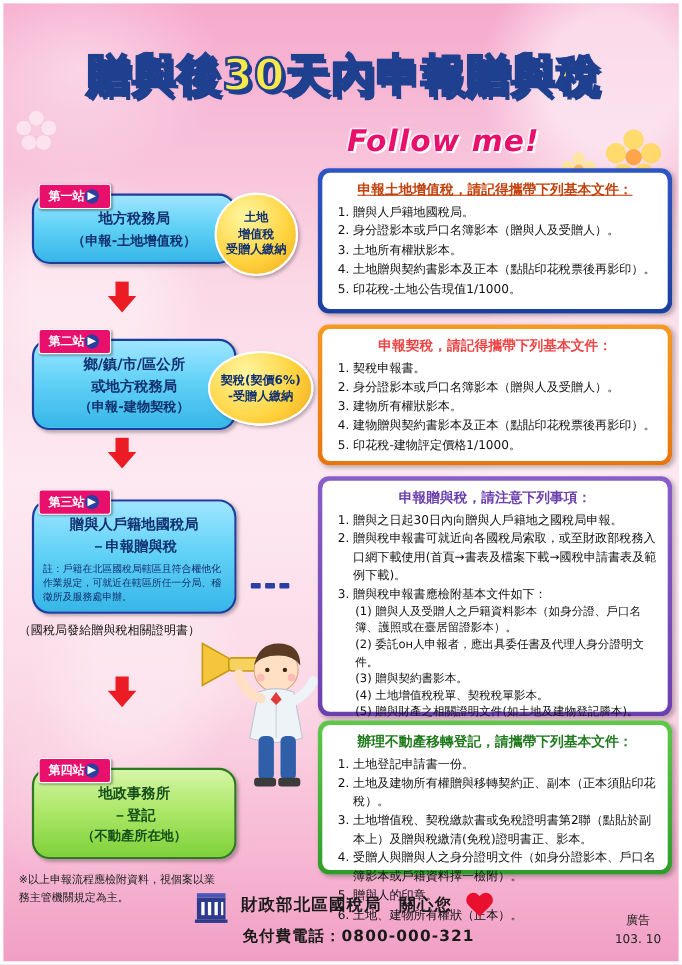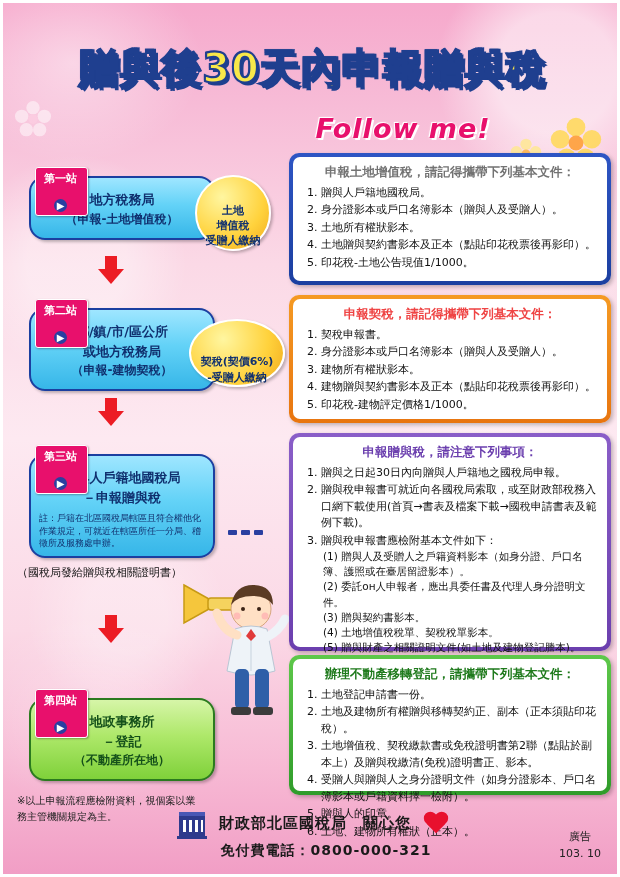--- a/index.html
+++ b/index.html
@@ -46,21 +46,21 @@
     letter-spacing:1px;
   }
 
   
   .station{position:absolute;width:186px;}
   .st-badge{
     position:absolute;left:6px;top:0;z-index:3;
     background:#e8106c;color:#fff;font-size:11px;font-weight:bold;
     padding:3px 10px 3px 8px;border-radius:3px;border:1px solid #fff;
     box-shadow:1px 1px 2px rgba(0,0,0,.3);
-    display:flex;align-items:center;gap:13px;white-space:nowrap;flex-direction:column;
+    display:flex;align-items:center;gap:0;white-space:nowrap;
   }
   .st-badge .arrow{font-size:10px;color:#fff;background:#2a3fa0;border-radius:50%;width:13px;height:13px;display:inline-flex;align-items:center;justify-content:center;}
   .st-box{
     position:absolute;left:0;top:9px;width:186px;
     border:2px solid #1b3fa0;border-radius:16px;
     background:linear-gradient(180deg,#9fe6ff 0%,#63d2f7 45%,#36b6e8 100%);
     box-shadow:2px 2px 3px rgba(0,0,0,.25);
     text-align:center;color:#10306f;font-weight:bold;font-size:13px;
     padding:12px 6px 10px;box-sizing:border-box;line-height:1.5;
   }
@@ -74,21 +74,21 @@
     content:"";position:absolute;left:7px;top:0;width:12px;height:14px;background:#ec1c24;
   }
   .arrow-red:after{
     content:"";position:absolute;left:0;top:13px;width:0;height:0;
     border-left:13px solid transparent;border-right:13px solid transparent;border-top:15px solid #ec1c24;
   }
 
   
   .bubble{
     position:absolute;border-radius:50%;
-    display:flex;align-items:flex-end;justify-content:center;text-align:center;
+    display:flex;align-items:center;justify-content:center;text-align:center;
     font-weight:bold;color:#10306f;box-shadow:2px 2px 3px rgba(0,0,0,.25);
     border:2px solid #fff;
   }
   .bubble1{
     left:192px;top:172px;width:72px;height:72px;font-size:11px;line-height:1.35;
     background:radial-gradient(circle at 35% 28%, #fff6a0, #ffd23c 60%, #f0a81c 100%);
   }
   .bubble2{
     left:186px;top:316px;width:92px;height:64px;font-size:11px;line-height:1.4;border-radius:50%;
     background:radial-gradient(circle at 35% 28%, #fff6a0, #ffd23c 60%, #f0a81c 100%);
@@ -102,21 +102,21 @@
   }
   .info .inner{
     background:#fff;border-radius:7px;padding:6px 8px 8px;height:100%;box-sizing:border-box;
   }
   .info h3{
     margin:0 0 4px;font-size:12.5px;font-weight:bold;text-align:center;line-height:1.4;
   }
   .info ol{margin:0;padding-left:20px;}
   .info li{font-size:11px;line-height:1.5;color:#111;margin-bottom:1px;}
   .blue{background:linear-gradient(180deg,#2e55c4,#1b3fa0);}
-  .blue h3{color:#737373;}
+  .blue h3{color:#c2410c;text-decoration:underline;}
   .orange{background:linear-gradient(180deg,#f59a23,#e8750f);}
   .orange h3{color:#ef4444;}
   .purple{background:linear-gradient(180deg,#8a5ec8,#6b3fae);}
   .purple h3{color:#6b3fae;}
   .green{background:linear-gradient(180deg,#5ec84a,#2f9c2a);}
   .greenbox h3{color:#1f7a1c;}
 
   
   .dots{position:absolute;display:flex;gap:4px;align-items:center;}
   .dots i{display:block;width:9px;height:5px;background:#2a3fa0;border-radius:1px;}

